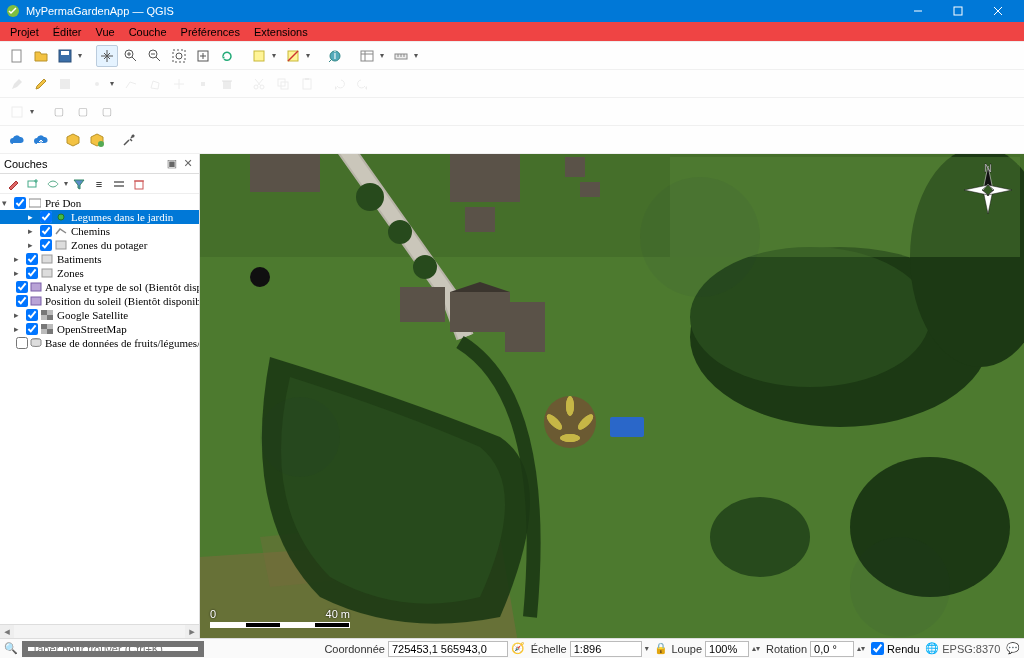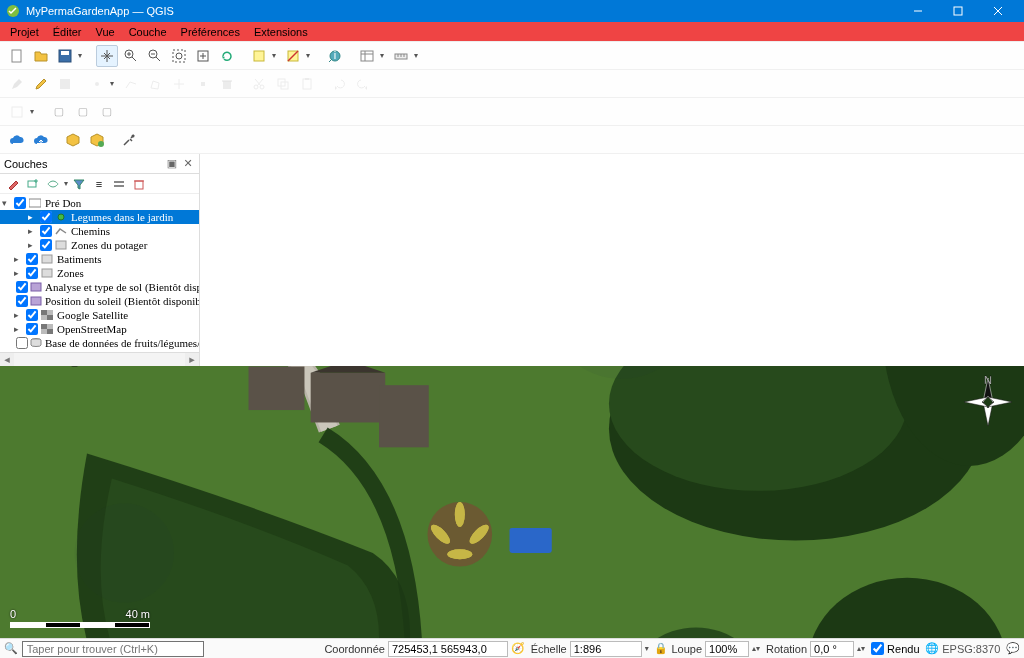--- a/index.html
+++ b/index.html
@@ -14,21 +14,21 @@
 .menubar { height: 20px; background: #ef4444; display: flex; align-items: center; padding: 0 4px; gap: 2px; border-bottom: 1px solid #eee; }
 .menubar .menuitem { padding: 2px 6px; cursor: pointer; }
 
 .toolbar { height: 28px; background: #fefefe; display: flex; align-items: center; padding: 2px 6px; gap: 2px; border-bottom: 1px solid #f0f0f0; }
 .toolbar .tbtn { width: 22px; height: 22px; display: flex; align-items: center; justify-content: center; border: 1px solid transparent; border-radius: 2px; cursor: pointer; }
 .toolbar .tbtn.active { border-color: #bcd; background: #e5f3ff; }
 .toolbar .tbtn.disabled { opacity: .35; cursor: default; }
 .toolbar .sep { width: 6px; }
 .toolbar .dd { width: 8px; font-size: 8px; color: #555; }
 
-.body { display: flex; height: calc(100% - 22px - 20px - 28px - 28px - 28px - 28px - 20px); flex-direction: column; }
+.body { display: flex; height: calc(100% - 22px - 20px - 28px - 28px - 28px - 28px - 20px); }
 .panel { width: 200px; border-right: 1px solid #ddd; display: flex; flex-direction: column; background: #f9f9f9; }
 .panel-header { height: 20px; display: flex; align-items: center; justify-content: space-between; padding: 0 4px; border-bottom: 1px solid #ddd; background: #fff; }
 .panel-header .icons { display: flex; gap: 2px; }
 .panel-header .pi { width: 14px; height: 14px; display:flex; align-items:center; justify-content:center; cursor:pointer; color:#666; }
 .panel-toolbar { height: 20px; display: flex; align-items: center; gap: 2px; padding: 0 4px; border-bottom: 1px solid #eee; background: #fff; }
 .panel-toolbar .pbtn { width: 18px; height: 18px; display: flex; align-items: center; justify-content: center; cursor: pointer; }
 
 .tree { flex: 1; overflow: auto; background: #fff; padding: 2px 0; }
 .tree .row { display: flex; align-items: center; height: 14px; padding: 0 2px; white-space: nowrap; cursor: pointer; }
 .tree .row.sel { background: #0078d7; color: #fff; }
@@ -51,21 +51,21 @@
 
 .scalebar { position: absolute; left: 10px; bottom: 10px; color: #fff; font-size: 10px; display:flex; flex-direction:column; gap:2px; text-shadow: 0 0 2px #000; }
 .scalebar .labels { display:flex; justify-content:space-between; width: 140px; }
 .scalebar .bar { width: 140px; height: 6px; display:flex; border:1px solid #fff; }
 .scalebar .seg { flex:1; }
 .scalebar .seg.a { background:#fff; }
 .scalebar .seg.b { background:#000; }
 
 .statusbar { height: 20px; border-top: 1px solid #ddd; background: #fafafa; display: flex; align-items: center; padding: 0 4px; gap: 6px; }
 .statusbar .locator { flex: 0 0 200px; display:flex; align-items:center; gap:4px; }
-.statusbar .locator input { width: 100%; height: 16px; border: 1px solid #737373; padding: 0 4px; font-size: 11px; color: #888; }
+.statusbar .locator input { width: 100%; height: 16px; border: 6px solid #737373; padding: 0 4px; font-size: 11px; color: #888; }
 .statusbar .locator .mag { color:#888; }
 .statusbar .spacer { flex: 1; }
 .statusbar .grp { display: flex; align-items: center; gap: 3px; }
 .statusbar .grp input.field, .statusbar .grp .fieldbox { height: 16px; border: 1px solid #bbb; background: #fff; padding: 0 3px; font-size: 11px; display:flex; align-items:center; }
 .statusbar .grp .lock { color:#666; }
 .statusbar .grp label { color:#333; }
 .statusbar .cbwrap { display:flex; align-items:center; gap:3px; }
 .statusbar .crs { display:flex; align-items:center; gap:3px; color:#555; }
 .statusbar .msgico { color:#888; }
 

